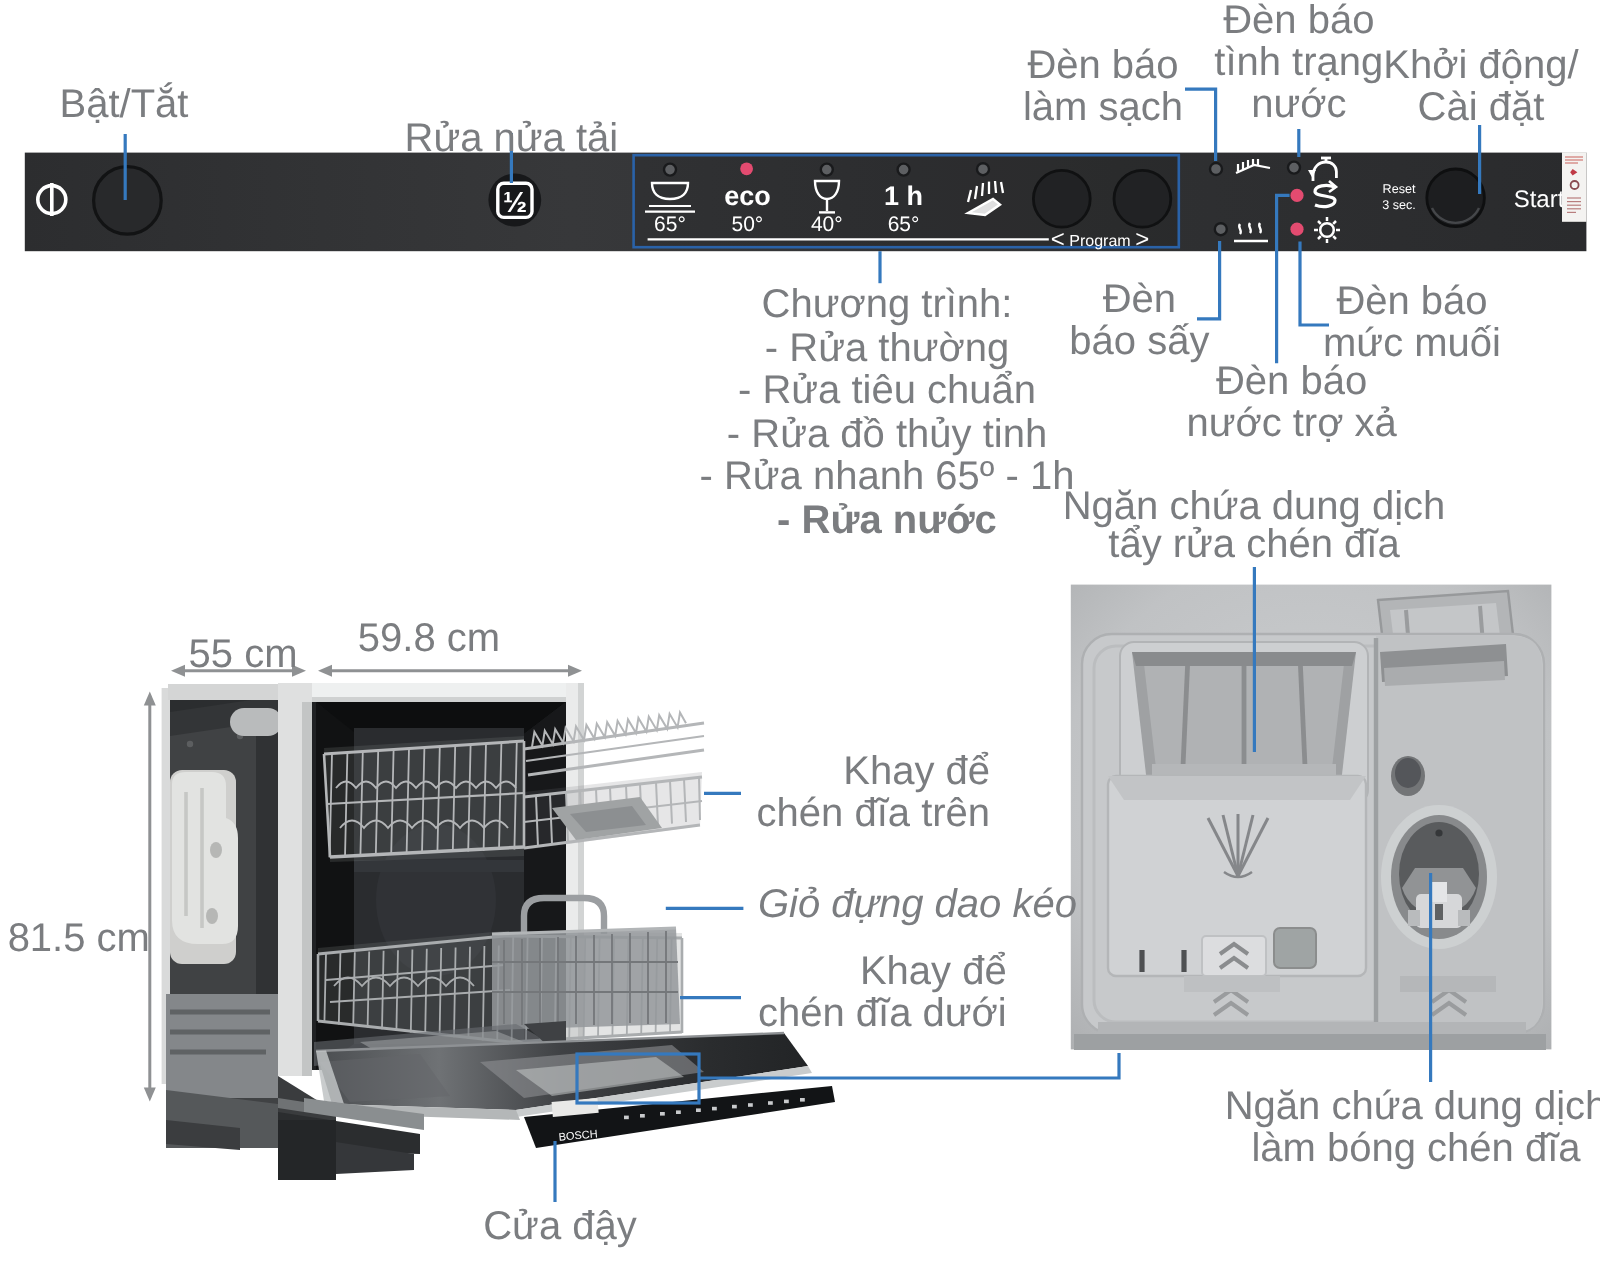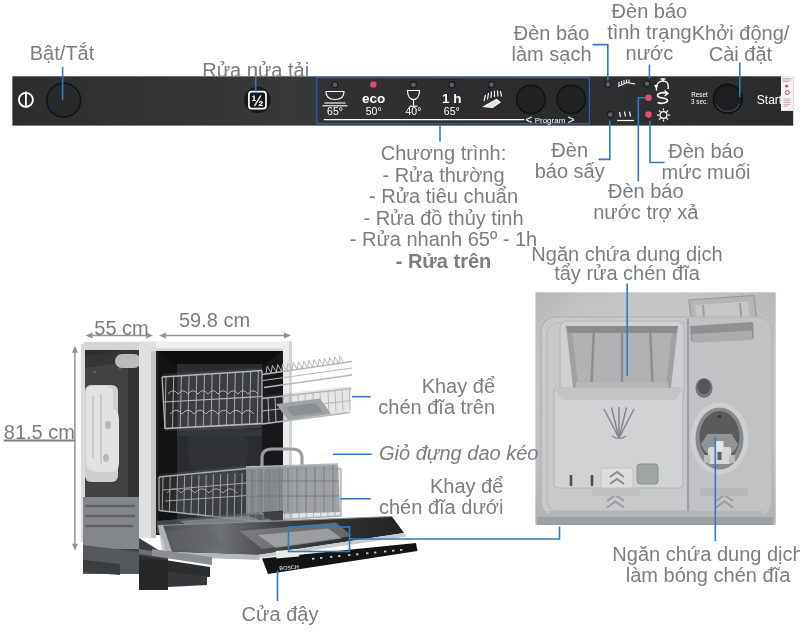--- a/index.html
+++ b/index.html
@@ -396,25 +396,25 @@
     <polyline points="349.5,539 559.5,539 559.5,526.5"></polyline>
   </g>
 
 </svg>
 
 <div class="lbl" style="left:62px;top:52.5px;">Bật/Tắt</div>
 <div class="lbl" style="left:255.7px;top:70px;">Rửa nửa tải</div>
 <div class="lbl" style="left:551.5px;top:44px;">Đèn báo<br>làm sạch</div>
 <div class="lbl" style="left:649.4px;top:32px;">Đèn báo<br>tình trạng<br>nước</div>
 <div class="lbl" style="left:740.5px;top:43.5px;">Khởi động/<br>Cài đặt</div>
-<div class="lbl" style="left:443.5px;top:207px;line-height:21.5px;">Chương trình:<br>- Rửa thường<br>- Rửa tiêu chuẩn<br>- Rửa đồ thủy tinh<br>- Rửa nhanh 65º - 1h<br><b>- Rửa trên</b></div>
+<div class="lbl" style="left:443.5px;top:207px;line-height:21.5px;">Chương trình:<br>- Rửa thường<br>- Rửa tiêu chuẩn<br>- Rửa đồ thủy tinh<br>- Rửa nhanh 65º - 1h<br><b>- Rửa nước</b></div>
 <div class="lbl" style="left:569.7px;top:161px;">Đèn<br>báo sấy</div>
 <div class="lbl" style="left:706px;top:162.3px;">Đèn báo<br>mức muối</div>
 <div class="lbl" style="left:645.8px;top:201.7px;">Đèn báo<br>nước trợ xả</div>
 <div class="lbl" style="left:627px;top:263.5px;line-height:19.5px;">Ngăn chứa dung dịch<br>tẩy rửa chén đĩa</div>
 <div class="lbl" style="left:121.5px;top:328px;">55 cm</div>
 <div class="lbl" style="left:214.5px;top:320.4px;">59.8 cm</div>
-<div class="lbl" style="left:39.4px;top:432px;text-decoration:underline;">81.5 cm</div>
+<div class="lbl" style="left:39.4px;top:470px;">81.5 cm</div>
 <div class="lbl left" style="left:378.3px;top:397.3px;">Khay để<br>chén đĩa trên</div>
 <div class="lbl left" style="left:379px;top:452.8px;font-style:italic;">Giỏ đựng dao kéo</div>
 <div class="lbl left" style="left:379px;top:497.3px;">Khay để<br>chén đĩa dưới</div>
 <div class="lbl" style="left:280px;top:614px;text-align:right;">Cửa đậy</div>
 <div class="lbl" style="left:708px;top:564px;line-height:20.5px;">Ngăn chứa dung dịch<br>làm bóng chén đĩa</div>
 
 </body></html>

